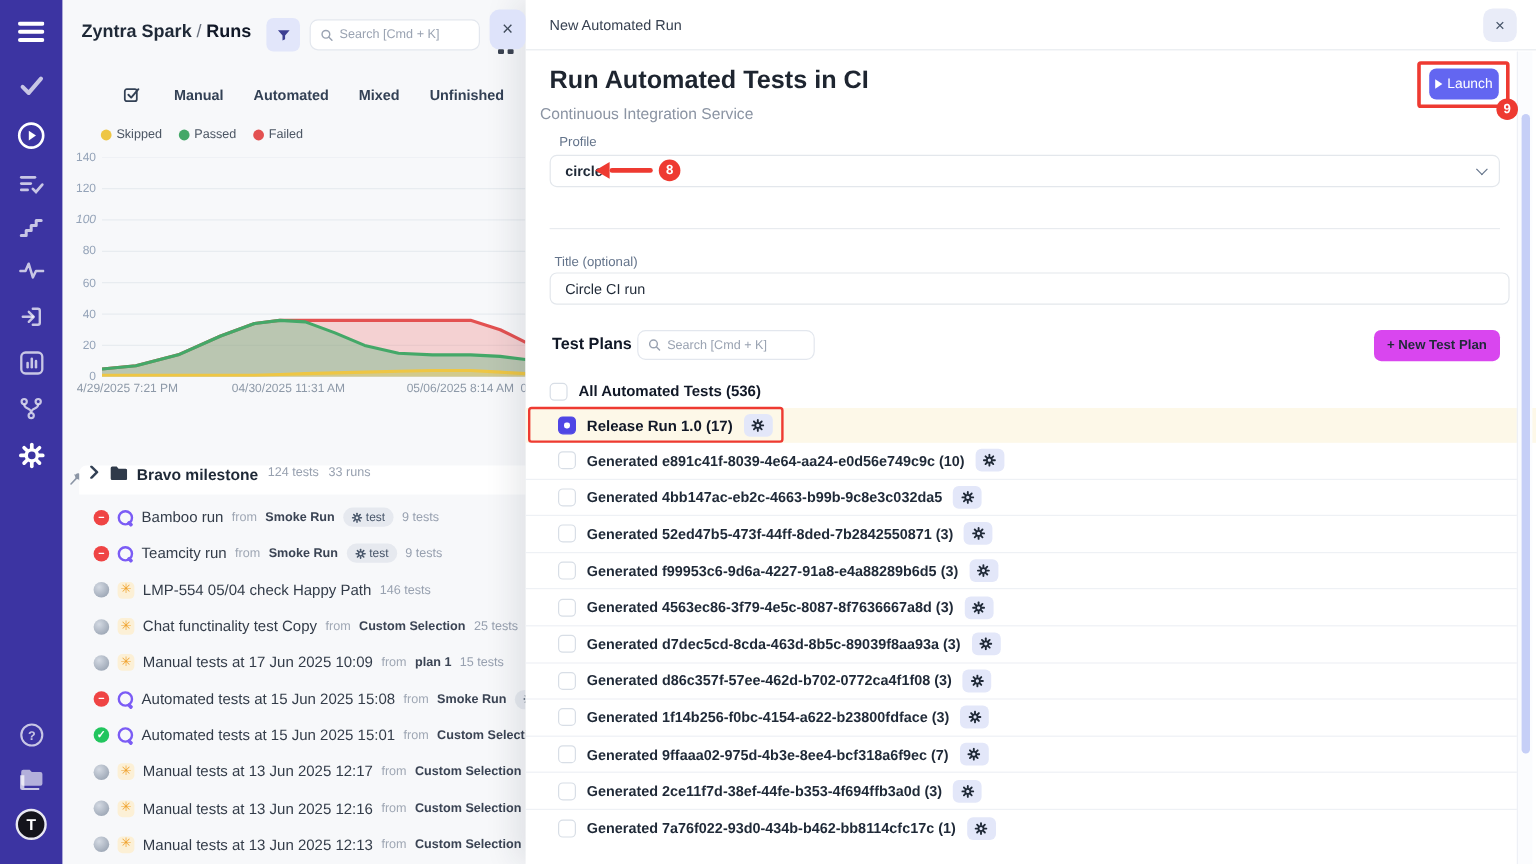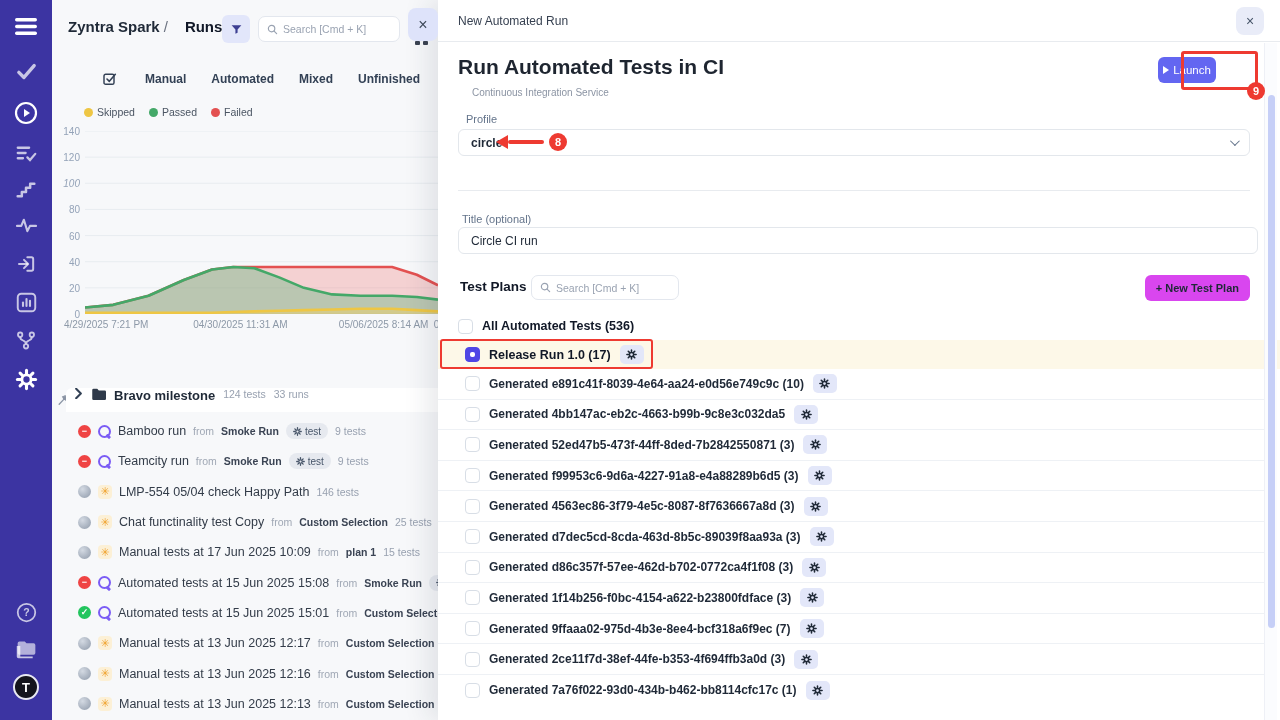--- a/index.html
+++ b/index.html
@@ -13,21 +13,21 @@
   .sb-ic svg { display:block; }
   .sb-ic.bright { color:#fff; }
   .avatar-t { width:26px; height:26px; border-radius:50%; background:#14141c; border:2px solid #e8e8f2; color:#fff;
               font-weight:bold; font-size:13px; display:flex; align-items:center; justify-content:center; }
 
   
   .left-panel { position:absolute; left:52px; top:0; width:386px; height:720px; background:#f7f8fa; overflow:hidden; z-index:1; }
   .crumb { position:absolute; left:16px; top:18px; font-size:15px; white-space:nowrap; }
   .crumb .proj { font-weight:600; color:#1f2937; }
   .crumb .sep { color:#6b7280; font-weight:400; padding:0 4px; }
-  .crumb .pg { font-weight:700; color:#111827;margin-left:13px; }
+  .crumb .pg { font-weight:700; color:#111827; }
   .filter-btn { position:absolute; left:170px; top:15px; width:28px; height:28px; background:#e2e6fa; border-radius:6px;
                 display:flex; align-items:center; justify-content:center; }
   .search-box { position:absolute; left:206px; top:16px; width:142px; height:26px; background:#fff; border:1px solid #e3e7ee;
                 border-radius:7px; display:flex; align-items:center; padding:0 8px; gap:5px; }
   .search-box input { border:0; outline:0; width:100%; font-size:10.5px; color:#334155; font-family:inherit; background:transparent; }
   .search-box input::placeholder { color:#9aa3b2; }
 
   .tabs-row { position:absolute; left:50px; top:71px; display:flex; align-items:center; gap:25px; }
   .tab { font-size:12px; font-weight:600; color:#334155; white-space:nowrap; }
   .selecticon { margin-right:2px; display:flex; }
@@ -70,22 +70,22 @@
   .dw-head { position:absolute; left:0; top:0; right:0; height:42px; border-bottom:1px solid #e8ebef; }
   .dw-head-label { position:absolute; left:20px; top:14px; font-size:12px; color:#374151; }
   .dw-close { position:absolute; right:16px; top:7px; width:28px; height:28px; background:#e9ecf8; border-radius:8px;
               display:flex; align-items:center; justify-content:center; font-size:14px; color:#475569; }
   .dw-close-left { position:absolute; left:408px; top:8px; width:30px; height:33px; background:#dee3fa; border-radius:8px;
                    display:flex; align-items:center; justify-content:center; font-size:16px; color:#3f4a5a; z-index:20; }
   .obscured { position:absolute; left:415px; top:41px; display:flex; gap:3px; z-index:20; }
   .obscured i { width:5px; height:4px; background:#394150; border-radius:1px; }
 
   .dw-title { position:absolute; left:20px; top:55px; font-size:21px; font-weight:700; color:#1e2530; }
-  .dw-sub { position:absolute; left:34px; top:87px; font-size:10px; color:#8b94a3; }
-  .launch-btn { position:absolute; left:720px; top:57px; width:58px; height:26px; background:#6366f1; border-radius:6px;
+  .dw-sub { position:absolute; left:12px; top:87px; font-size:13px; color:#8b94a3; }
+  .launch-btn { position:absolute; left:753px; top:57px; width:58px; height:26px; background:#6366f1; border-radius:6px;
                 color:#fff; font-size:11.5px; display:flex; align-items:center; justify-content:center; gap:4px; }
   .launch-btn .tri { width:0; height:0; border-left:6px solid #fff; border-top:4px solid transparent; border-bottom:4px solid transparent; }
 
   .fld-label { position:absolute; font-size:11px; color:#64748b; }
   .select { position:absolute; left:20px; top:129px; width:792px; height:27px; border:1px solid #e3e7ec; border-radius:6px;
             background:#fff; display:flex; align-items:center; padding:0 12px; }
   .select .val { font-size:12px; font-weight:600; color:#1f2937; }
   .chev { margin-left:auto; width:7px; height:7px; border-right:1.6px solid #64748b; border-bottom:1.6px solid #64748b;
           transform:rotate(45deg) translateY(-2px); }
   .divider { position:absolute; left:20px; top:190px; width:792px; border-top:1px solid #e8ebef; }

